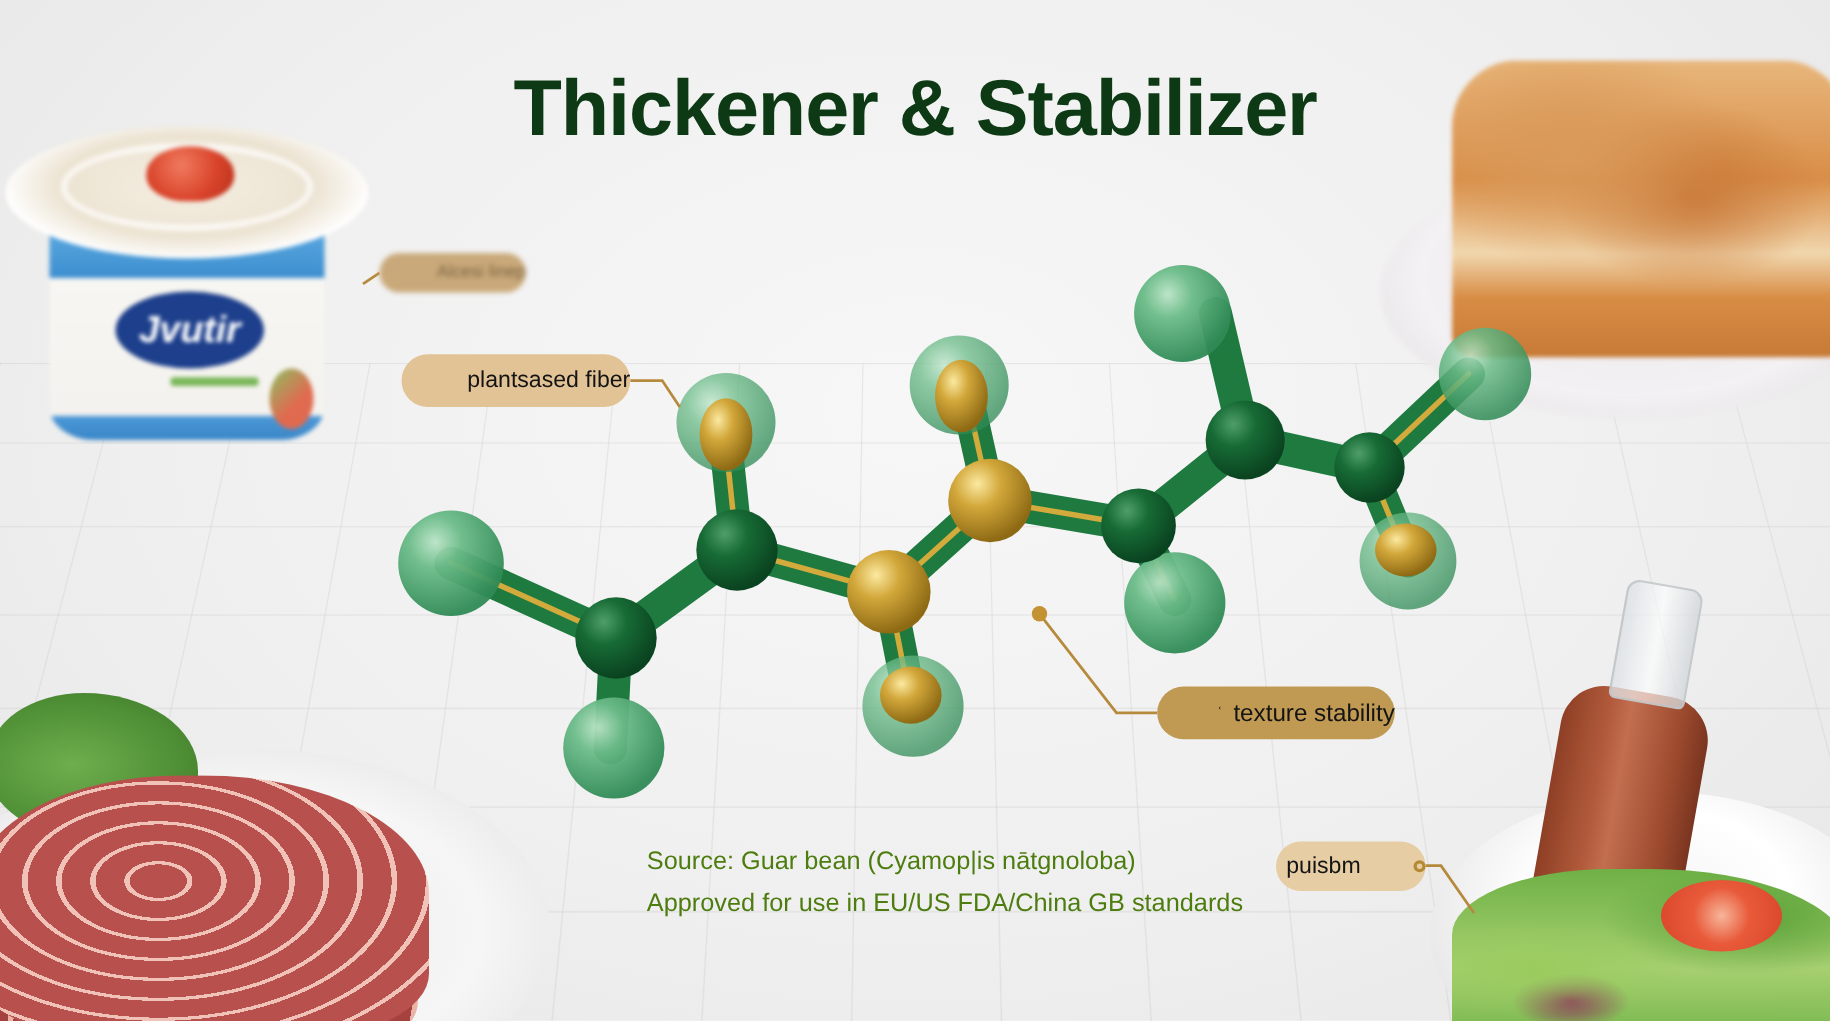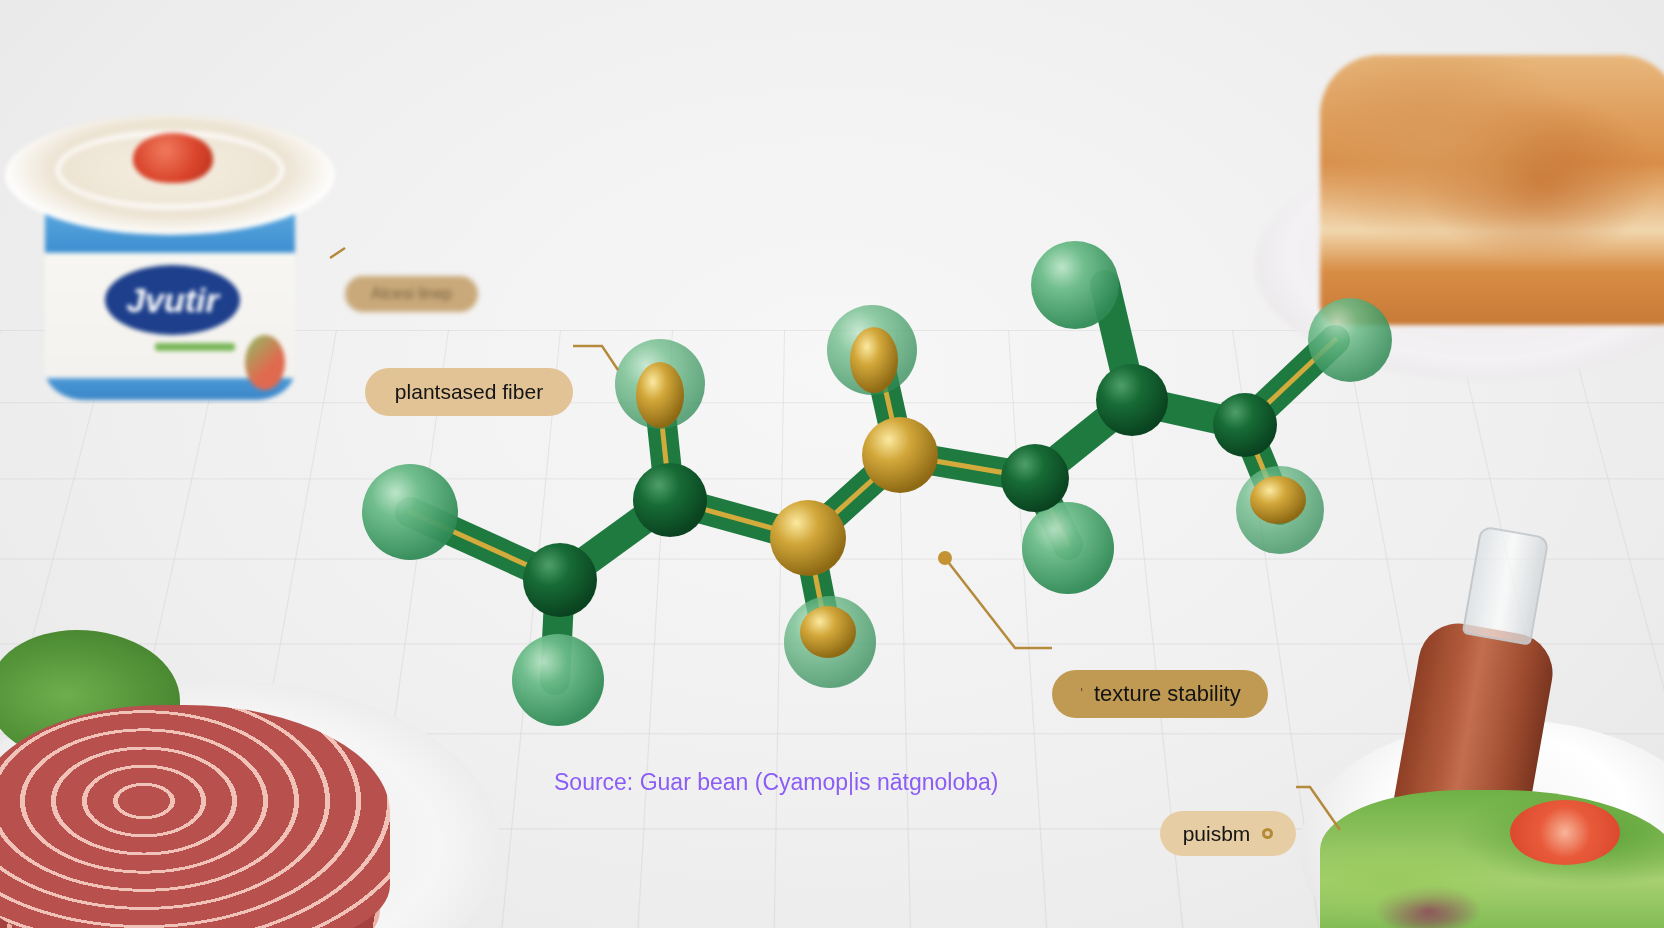--- a/index.html
+++ b/index.html
@@ -81,40 +81,41 @@
       linear-gradient(180deg, #6fb146 0%, #a7d071 60%, #79b74e 100%); }
   .tomato { position: absolute; left: 1510px; top: 800px; width: 110px; height: 65px; border-radius: 50%;
     background: radial-gradient(circle, #f7b59a 0%, #e85a3a 40%, #d9442b 100%); }
 
   
   .molecule { position: absolute; left: 0; top: 0; width: 1664px; height: 928px; pointer-events: none; }
 
   
   .pill {
     position: absolute; border-radius: 26px; color: #141414; font-size: 21px; font-weight: 400;
-    display: flex; align-items: center; justify-content: center; white-space: nowrap; margin-top: 46px;
+    display: flex; align-items: center; justify-content: flex-end; white-space: nowrap;
   }
   .pill-blur { left: 345px; top: 230px; width: 133px; height: 36px; background: #c9a97a; color: #7a6240; filter: blur(2.5px); font-size: 16px; }
   .pill-fiber { left: 365px; top: 322px; width: 208px; height: 48px; background: #e2c396; }
   .pill-stability { left: 1052px; top: 624px; width: 216px; height: 48px; background: #c09a52; font-size: 22px; }
   .pill-stability .mark { font-size: 14px; margin-right: 10px; }
-  .pill-puisbm { left: 1160px; top: 765px; width: 136px; height: 45px; background: #e7cda3; }
+  .pill-puisbm { left: 1160px; top: 765px; width: 136px; height: 45px; background: #e7cda3; gap: 36px; }
   .pill-puisbm .dot { display: inline-block; width: 11px; height: 11px; border-radius: 50%; border: 3px solid #b48a34; margin-left: 12px; }
 
   .info {
-    position: absolute; left: 554px; top: 763px; color: #8b5cf6; font-size: 23px; line-height: 38px;
+    position: absolute; left: 588px; top: 763px; color: #4d7c0f; font-size: 23px; line-height: 38px;
   }
   .info div { white-space: nowrap; }
 </style>
 </head>
 <body>
 
 <div class="grid"></div>
 
 <h1 class="title">
+  <span>Thickener &amp; Stabilizer</span>
 </h1>
 
 <div class="yogurt">
   <div class="yog-body"></div>
   <div class="yog-logo">Jvutir</div>
   <div class="yog-greentext"></div>
   <div class="yog-fruit"></div>
   <div class="yog-rim"></div>
   <div class="yog-swirl"></div>
   <div class="yog-cherry"></div>
@@ -230,13 +231,14 @@
   <span class="mark">ʿ</span>
   <span>texture stability</span>
 </div>
 <div class="pill pill-puisbm">
   <span>puisbm</span>
   <span class="dot"></span>
 </div>
 
 <div class="info">
   <div>Source: Guar bean (Cyamop|is nātgnoloba)</div>
+  <div>Approved for use in EU/US FDA/China GB standards</div>
 </div>
 
 </body></html>

